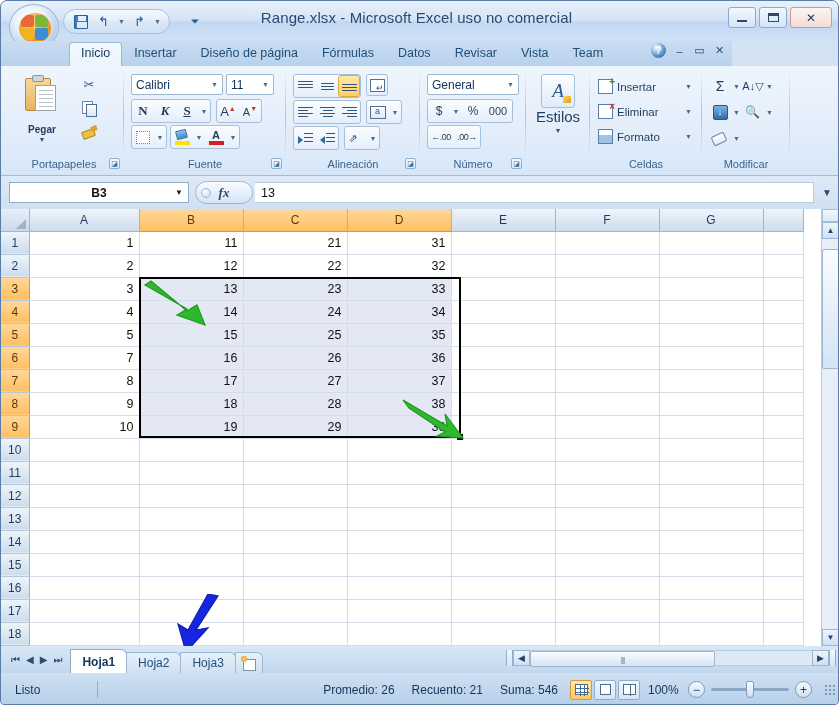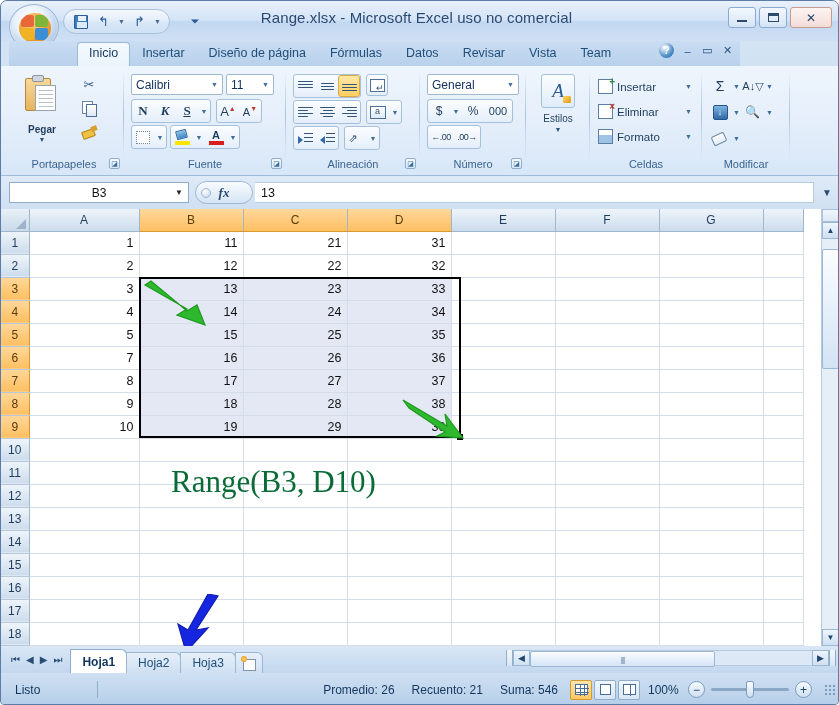--- a/index.html
+++ b/index.html
@@ -83,21 +83,21 @@
     font-size:12px; color:#224267;
   }
   .win-btn.close { width:42px;
     background: linear-gradient(to bottom,#fdf4f2,#f2dcd8);
     border-color:#c79a94; }
   .wb-min { width:10px; height:2px; background:#2c4a6e; margin-top:6px; }
   .wb-max { width:11px; height:9px; border:1px solid #2c4a6e; border-top-width:3px; }
 
   
   .tabstrip {
-    position:absolute; left:8px; top:40px; width:731px; height:25px;
+    position:absolute; left:0; top:40px; width:731px; height:25px;
     background: linear-gradient(to bottom,#c9dcf2,#b9d1ec);
   }
   .tabs { position:absolute; left:68px; top:0; display:flex; height:25px; align-items:flex-end; }
   .tab {
     padding:4px 12px 5px; font-size:12.5px; color:#1f4e79; cursor:default;
     border-radius:4px 4px 0 0; line-height:15px;
   }
   .tab.active {
     background: linear-gradient(to bottom,#f4f9fe,#eaf3fc);
     border:1px solid #9bb9d8; border-bottom:none;
@@ -294,21 +294,21 @@
   
   .fbar {
     position:absolute; left:0; top:175px; width:839px; height:33px;
     background: linear-gradient(to bottom,#dfeaf7,#cfe0f2);
     display:flex; align-items:center; padding:0 4px;
   }
   .namebox {
     width:180px; height:21px; margin-left:4px;
     border:1px solid #8fadc9; background:#fff;
     display:flex; align-items:center; justify-content:center;
-    font-size:12px; color:#111; position:relative;
+    font-size:12px; color:#111; position:relative;font-weight:bold;
   }
   .namebox .nb-arrow { position:absolute; right:5px; font-size:8px; color:#222; }
   .fbar-btns {
     width:58px; height:23px; margin-left:6px;
     border:1px solid #9cb7d2; border-radius:12px;
     background:linear-gradient(to bottom,#f8fbfe,#d5e4f4);
     display:flex; align-items:center; padding-left:5px;
   }
   .fb-dot { width:10px; height:10px; border-radius:50%;
     background:radial-gradient(circle at 35% 30%,#fff,#c3d5e8); border:1px solid #9cb7d2; }
@@ -767,21 +767,21 @@
         </div>
       </div>
       <div class="group-label">Número</div>
       <div class="dlg-launch">◪</div>
     </div>
     <div class="group-sep" style="left:524px;"></div>
 
     <div class="group" id="g-styles">
       <div class="styles-btn">
         <div class="styles-ic">A</div>
-        <div style="font-size:10px;color:#1f3c5c;margin-top:5px">Estilos</div>
+        <div style="font-size:15px;color:#1f3c5c;">Estilos</div>
         <div style="font-size:7px;color:#2c5580;margin-top:2px">▼</div>
       </div>
     </div>
     <div class="group-sep" style="left:588px;"></div>
 
     <div class="group" id="g-cells">
       <div class="cell-item" style="top:7px">
         <span class="ci-ic ci-ins"></span>
         <span>Insertar</span>
         <span class="ci-arrow">▼</span>
@@ -1067,21 +1067,20 @@
     <div class="sel-rect" style="left:138px; top:68px; width:322px; height:161px;"></div>
     <div class="fill-handle" style="left:456px; top:225px;"></div>
 
     <svg class="anno" style="left:140px;top:70px;width:75px;height:48px" viewBox="0 0 75 48">
       <polygon points="4,6 46,30 36,36 64,46 56,26 46,32 10,2" fill="#2eb82e" stroke="#1f9a1f" stroke-width="1.2"></polygon>
     </svg>
     <svg class="anno" style="left:400px;top:185px;width:66px;height:50px" viewBox="0 0 66 50">
       <polygon points="2,6 46,32 44,20 62,44 36,42 44,38 8,14" fill="#2eb82e" stroke="#1f9a1f" stroke-width="1.2"></polygon>
     </svg>
 
-    <div class="anno anno-text txt-range" style="left:170px; top:255px;">Range(B3, D10)</div>
 
 
     <svg class="anno" style="left:165px;top:385px;width:62px;height:62" viewBox="0 0 62 62">
       <polygon points="52,2 30,36 42,34 20,58 12,30 22,36 42,0" fill="#1626e0" stroke="#0f1cb0" stroke-width="1.2"></polygon>
     </svg>
   </div>
 
   <div class="vsb">
     <div class="vsb-split"></div>
     <div class="vsb-btn" style="position:absolute;top:13px">▲</div>

